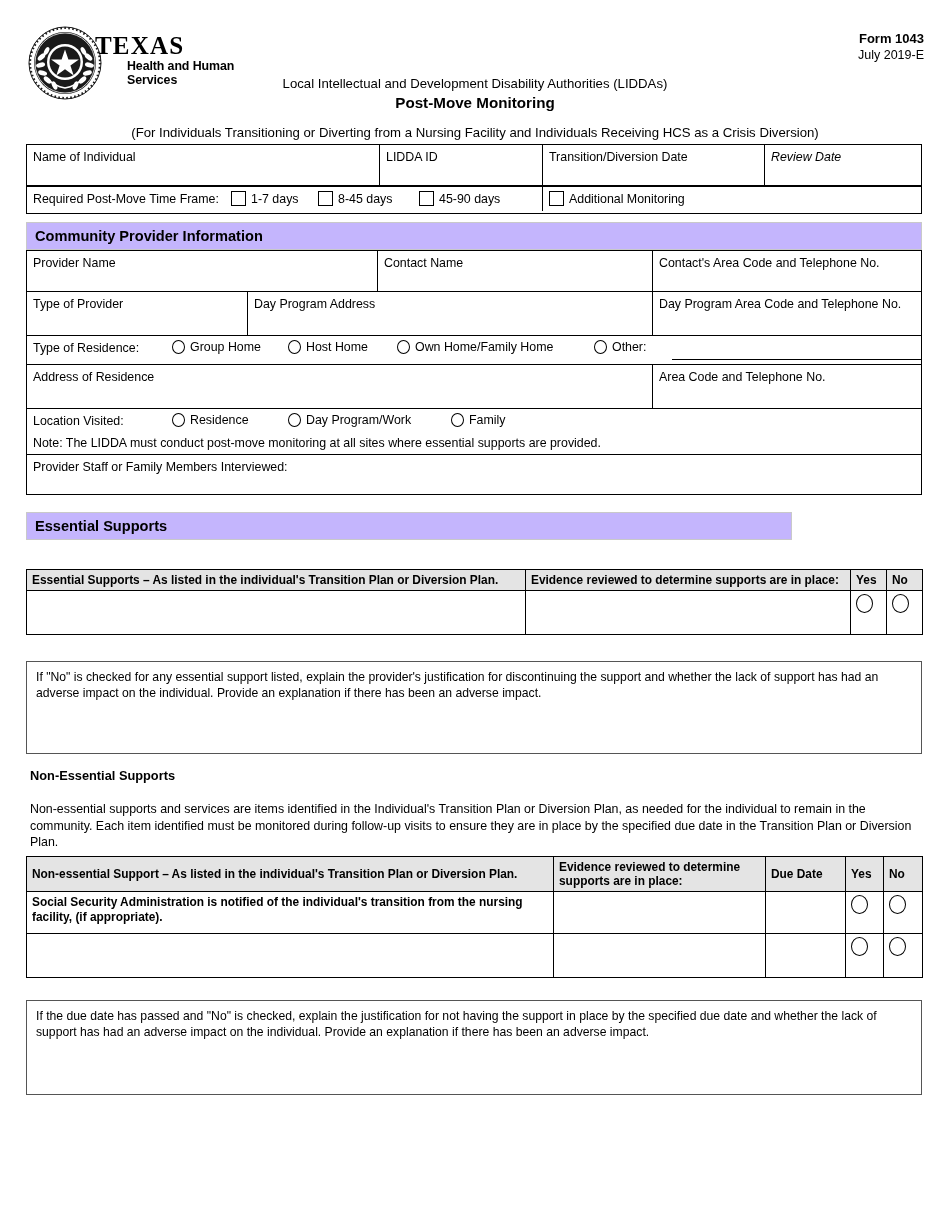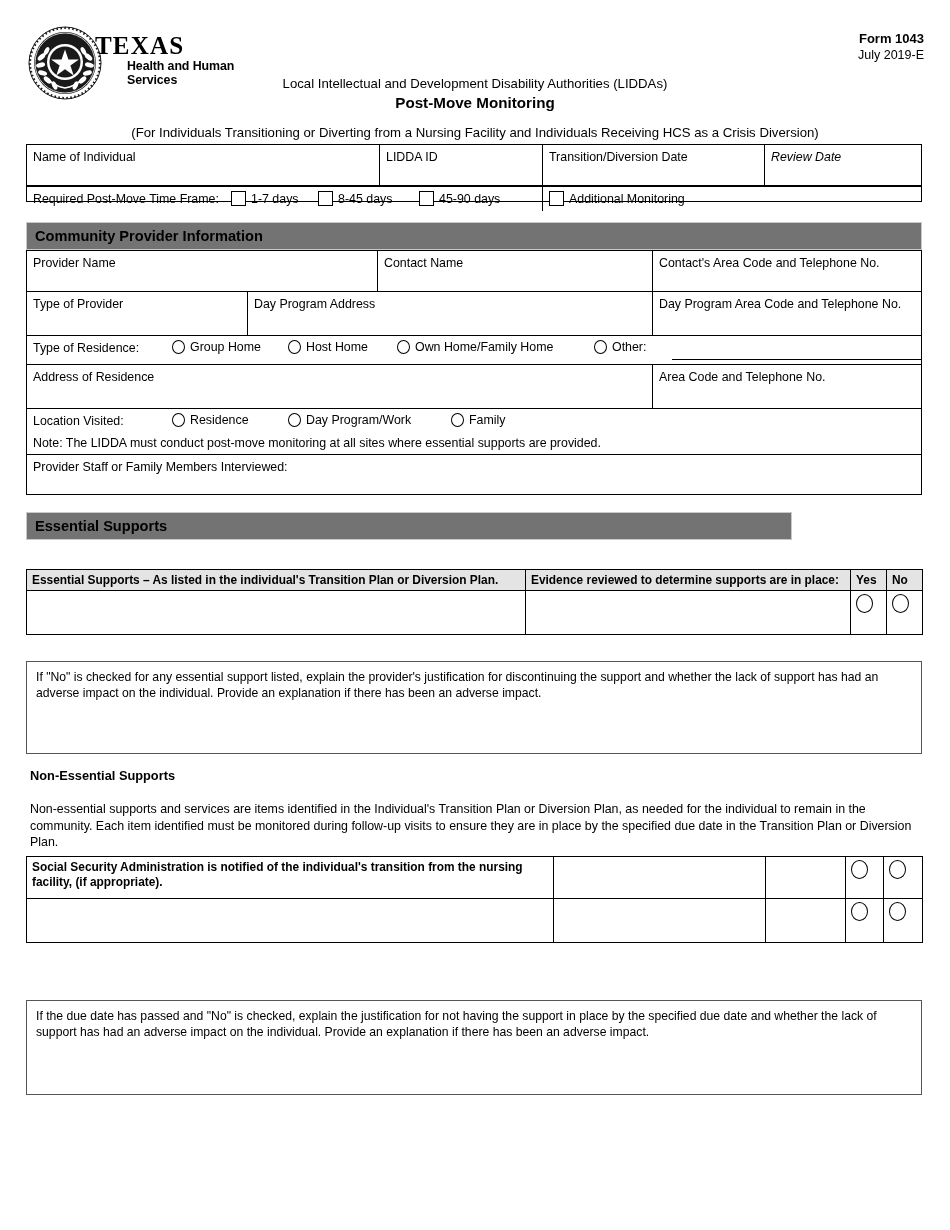--- a/index.html
+++ b/index.html
@@ -27,21 +27,21 @@
   .t1 { font-size:13.2px; }
   .t2 { font-size:15.2px; font-weight:bold; margin-top:3px; }
   .t3 { font-size:13.2px; margin-top:14px; }
 
   
   .frame { position:absolute; border:1.4px solid #000; }
   .vline { position:absolute; width:1.4px; background:#000; }
   .hline { position:absolute; height:1.4px; background:#000; }
   .cap { position:absolute; font-size:12.4px; white-space:nowrap; }
 
-  .bandbox { position:absolute; background:#737373; border:1px solid #c9c9c9;
+  .bandbox { position:absolute; background:#c4b5fd; border:1px solid #c9c9c9;
              display:flex; align-items:center; }
   .bandbox span { font-size:14.6px; font-weight:bold; padding-left:8px; }
 
   
   .cbx { display:inline-block; width:15px; height:15px; border:1.4px solid #000;
          background:#fff; vertical-align:-3px; }
   .rad { display:inline-block; width:13px; height:14px; border:1.4px solid #000;
          border-radius:50%; background:#fff; vertical-align:-3px; }
   .optwrap { position:absolute; font-size:12.4px; white-space:nowrap; }
   .optwrap .lbl { margin-left:5px; }
@@ -120,21 +120,21 @@
   <div class="frame" style="left:26px; top:144px; width:896px; height:42px;">
     <div class="vline" style="left:352px; top:0; height:40px;"></div>
     <div class="vline" style="left:515px; top:0; height:40px;"></div>
     <div class="vline" style="left:737px; top:0; height:40px;"></div>
     <div class="cap" style="left:6px; top:5px;">Name of Individual</div>
     <div class="cap" style="left:359px; top:5px;">LIDDA ID</div>
     <div class="cap" style="left:522px; top:5px;">Transition/Diversion Date</div>
     <div class="cap" style="left:744px; top:5px;font-style:italic;">Review Date</div>
   </div>
 
-  <div class="frame" style="left:26px; top:186px; width:896px; height:16px;">
+  <div class="frame" style="left:26px; top:186px; width:896px; height:28px;">
     <div class="vline" style="left:515px; top:0; height:24px;"></div>
     <div class="cap" style="left:6px; top:5px;">Required Post-Move Time Frame:</div>
     <div class="optwrap" style="left:204px; top:4px;">
       <span class="cbx"></span><span class="lbl">1-7 days</span>
     </div>
     <div class="optwrap" style="left:291px; top:4px;">
       <span class="cbx"></span><span class="lbl">8-45 days</span>
     </div>
     <div class="optwrap" style="left:392px; top:4px;">
       <span class="cbx"></span><span class="lbl">45-90 days</span>
@@ -238,20 +238,27 @@
 
   <table class="grid" style="left:26px; top:856px; width:896px;">
     <colgroup>
       <col style="width:527px">
         <col style="width:212px">
         <col style="width:80px">
         <col style="width:38px">
         <col style="width:39px">
     </colgroup>
     <tbody>
+      <tr>
+        <th>Non-essential Support – As listed in the individual's Transition Plan or Diversion Plan.</th>
+        <th>Evidence reviewed to determine supports are in place:</th>
+        <th class="ctr">Due Date</th>
+        <th class="ctr">Yes</th>
+        <th class="ctr">No</th>
+      </tr>
       <tr style="height:42px;">
         <td class="bold">Social Security Administration is notified of the individual's transition from the nursing facility, (if appropriate).</td>
         <td></td>
         <td></td>
         <td class="radcell"><span class="rad"></span></td>
         <td class="radcell"><span class="rad"></span></td>
       </tr>
       <tr style="height:44px;">
         <td></td>
         <td></td>

